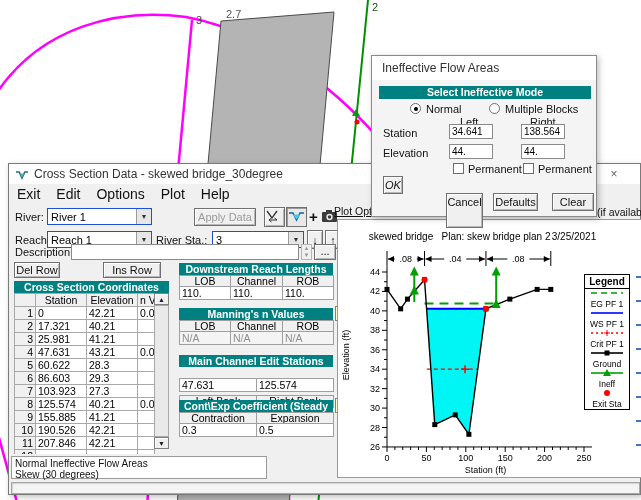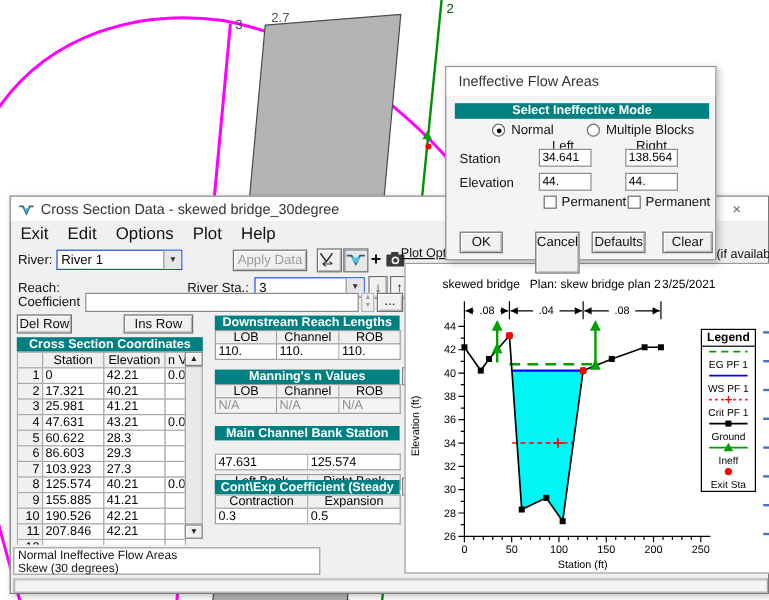--- a/index.html
+++ b/index.html
@@ -118,29 +118,33 @@
     <div style="position:absolute; left:312px; top:45px;">
       <svg width="17" height="14" viewBox="0 0 17 14">
         <rect x="1" y="3" width="15" height="10" rx="1" fill="#3a3a3a"></rect>
         <rect x="5" y="1" width="6" height="3" fill="#3a3a3a"></rect>
         <circle cx="8.5" cy="8" r="3.2" fill="#e8e8e8"></circle>
         <circle cx="8.5" cy="8" r="1.7" fill="#3a3a3a"></circle>
       </svg>
     </div>
 
     <span class="lbl" style="left:6px; top:70px;">Reach:</span>
+    <div class="combo" style="left:38px; top:67px; width:105px;">
+      <span class="val">Reach 1</span>
+      <span class="dd">▼</span>
+    </div>
     <span class="lbl" style="left:147px; top:70px;">River Sta.:</span>
     <div class="combo" style="left:203px; top:67px; width:92px;">
       <span class="val">3</span>
       <span class="dd">▼</span>
     </div>
     <div class="btn" style="left:298px; top:66px; width:16px; height:19px; font-weight:bold; line-height:18px;">↓</div>
     <div class="btn" style="left:316px; top:66px; width:16px; height:19px; font-weight:bold; line-height:18px;">↑</div>
 
-    <span class="lbl" style="left:6px; top:82px;">Coefficient</span>
+    <span class="lbl" style="left:6px; top:82px;">Description</span>
     <input class="field" style="left: 62px; top: 80px; width: 228px; height: 16px;" value="">
     <div style="position:absolute; left:292px; top:80px; width:11px; height:16px; background:#f0f0f0; border:1px solid #b5b5b5; font-size:6px; color:#9a9a9a; text-align:center; line-height:7px;">▲<br>▼</div>
     <div class="btn" style="left:305px; top:80px; width:22px; height:16px; line-height:13px;">...</div>
 
     <div class="btn" style="left:5px; top:98px; width:46px; height:16px; line-height:14px;">Del Row</div>
     <div class="btn" style="left:94px; top:98px; width:58px; height:16px; line-height:14px;">Ins Row</div>
 
     <div class="teal" style="left:5px; top:117px; width:155px; height:12px;">Cross Section Coordinates</div>
     <div id="tbl-clip" style="left: 5px; top: 129px; width: 160px; height: 161px;">
       <table id="xs-table" style="left:0; top:0;">
@@ -256,21 +260,21 @@
       <div style="width:52px;">LOB</div>
       <div style="width:52px;">Channel</div>
       <div style="width:51px;">ROB</div>
     </div>
     <div class="cellrow na" style="left:170px; top:167px;">
       <div style="width:52px; height:14px; line-height:13px;">N/A</div>
       <div style="width:52px; height:14px; line-height:13px;">N/A</div>
       <div style="width:51px; height:14px; line-height:13px;">N/A</div>
     </div>
 
-    <div class="teal" style="left:170px; top:191px; width:154px; height:12px;">Main Channel Bank Station</div>
+    <div class="teal" style="left:170px; top:191px; width:154px; height:12px;">Main Channel Edit Stations</div>
     <div class="cellrow hd" style="left:170px; top:203px;margin-top:28px;">
       <div style="width:78px;">Left Bank</div>
       <div style="width:77px;">Right Bank</div>
     </div>
     <div class="cellrow vals" style="left:170px; top:214px;">
       <div style="width:78px; height:14px; line-height:13px;">47.631</div>
       <div style="width:77px; height:14px; line-height:13px;">125.574</div>
     </div>
 
     <div class="teal" style="left:170px; top:236px; width:154px; height:12px;">Cont\Exp Coefficient (Steady</div>
@@ -469,18 +473,18 @@
 
     <span class="lbl" style="left:11px; top:91px;">Elevation</span>
     <input class="field" style="left: 77px; top: 88px; width: 44px; height: 15px;" value="44.">
     <input class="field" style="left: 149px; top: 88px; width: 44px; height: 15px;" value="44.">
 
     <span class="cb" style="left:81px; top:107px;"></span>
     <span class="lbl" style="left:96px; top:107px;">Permanent</span>
     <span class="cb" style="left:151px; top:107px;"></span>
     <span class="lbl" style="left:166px; top:107px;">Permanent</span>
 
-    <div class="btn" style="left:11px; top:137px; width:36px; height:18px; line-height:16px;">OK</div>
+    <div class="btn" style="left:11px; top:120px; width:20px; height:18px; line-height:16px;font-style:italic;">OK</div>
     <div class="btn" style="left:74px; top:137px; width:37px; height:35px; line-height:16px;">Cancel</div>
     <div class="btn" style="left:121px; top:137px; width:45px; height:18px; line-height:16px;">Defaults</div>
     <div class="btn" style="left:180px; top:137px; width:42px; height:18px; line-height:16px;">Clear</div>
   </div>
 </div>
 
 </body></html>

